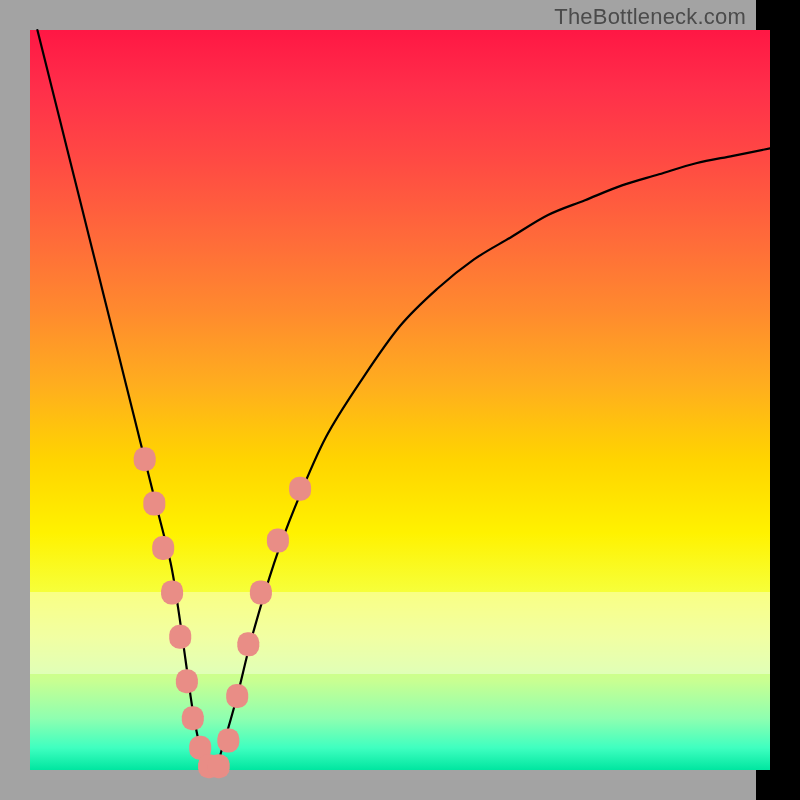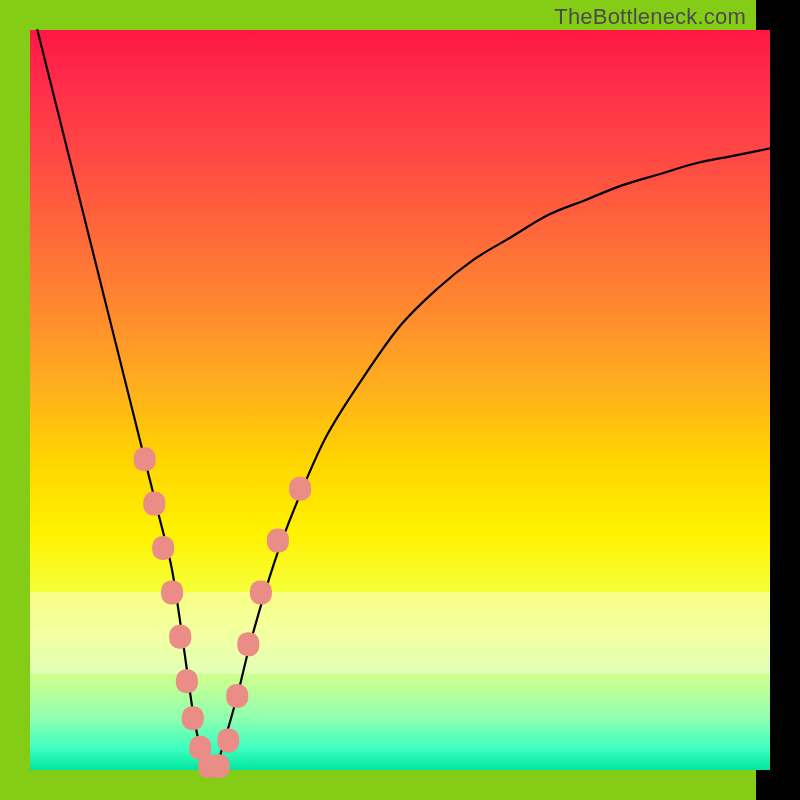--- a/index.html
+++ b/index.html
@@ -8,21 +8,21 @@
     width: 800px;
     height: 800px;
     overflow: hidden;
     background: #000;
     font-family: Arial, Helvetica, sans-serif;
   }
   .frame {
     position: relative;
     width: 756px;
     height: 800px;
-    background: #84cc16;
+    background: #a3a3a3;
   }
   .plot-area {
     position: absolute;
     left: 30px;
     top: 30px;
     width: 740px;
     height: 740px;
     
     background: linear-gradient(
       to bottom,

